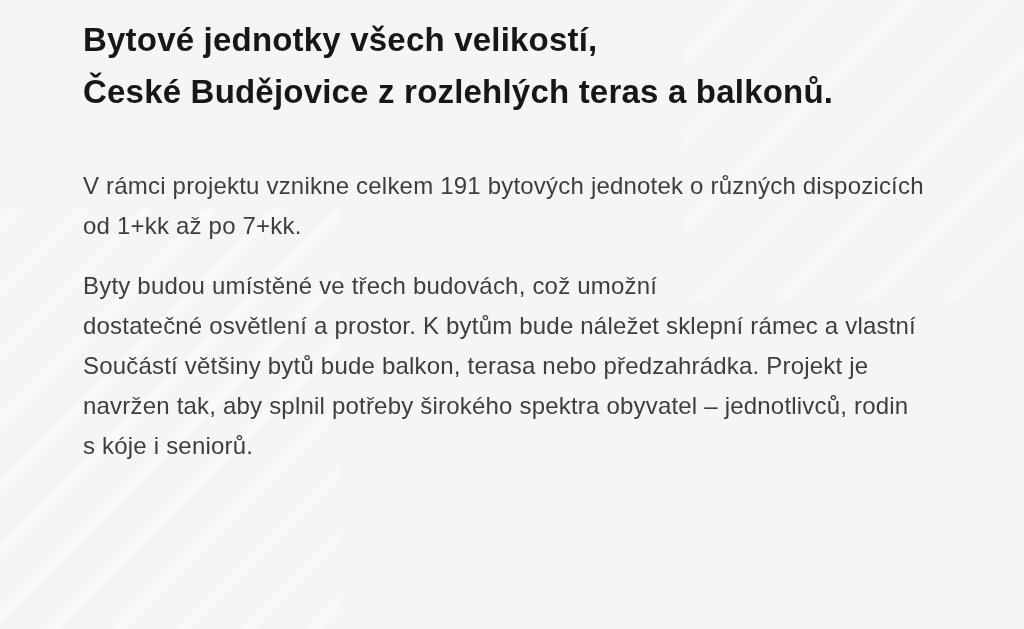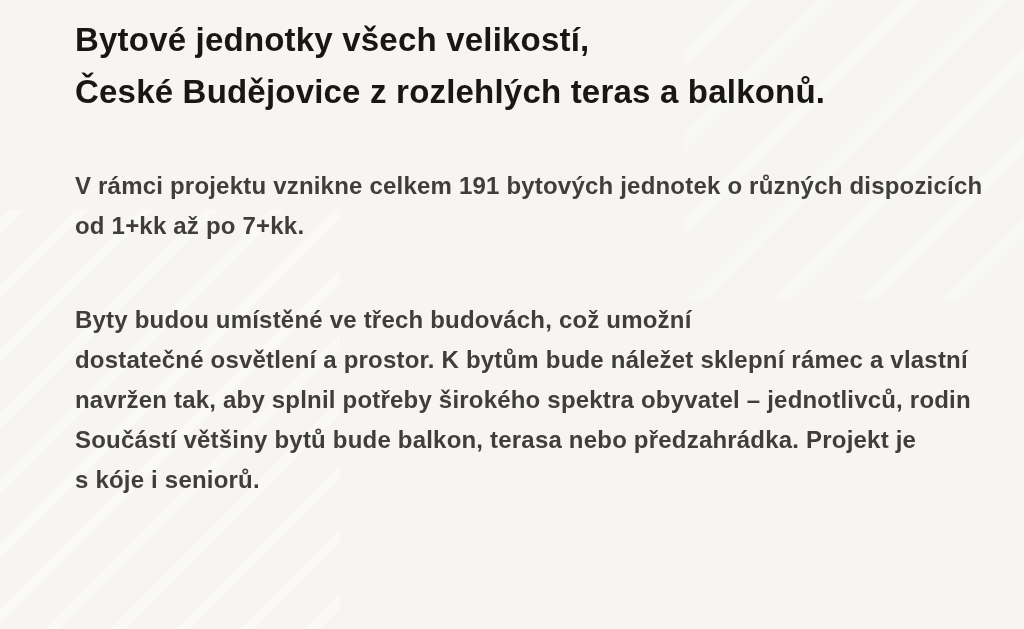--- a/index.html
+++ b/index.html
@@ -49,43 +49,43 @@
     height: 420px;
     background: repeating-linear-gradient(
       135deg,
       rgba(255, 255, 255, 0.65) 0px 12px,
       rgba(255, 255, 255, 0.0) 12px 60px
     );
     opacity: 0.4;
   }
   .content {
     position: absolute;
-    left: 75px;
+    left: 83px;
     top: 0;
     width: 900px;
   }
   .heading {
     margin-top: 14px;
     font-size: 33px;
     font-weight: 700;
     line-height: 52px;
     letter-spacing: 0.2px;
     color: var(--heading_color);
   }
   .hline { display: block; white-space: nowrap; }
   .para {
     font-size: 24px;
     font-weight: 300;
     line-height: 40px;
     letter-spacing: 0.2px;
     color: var(--body_color);
   }
   .para-1 { margin-top: 48px; }
-  .para-2 { margin-top: 54px; }
-  .pline { display: block; white-space: nowrap; font-weight: bold; }
+  .para-2 { margin-top: 20px; }
+  .pline { display: block; white-space: nowrap; }
 </style>
 </head>
 <body>
 
 <div class="page">
 
   <div class="stripes stripes-bl"></div>
   <div class="stripes stripes-tr"></div>
 
   <section class="content">
@@ -96,19 +96,19 @@
     </h1>
 
     <p class="para para-1">
       <span class="pline">V rámci projektu vznikne celkem 191 bytových jednotek o různých dispozicích</span>
       <span class="pline">od 1+kk až po 7+kk.</span>
     </p>
 
     <p class="para para-2">
       <span class="pline">Byty budou umístěné ve třech budovách, což umožní</span>
       <span class="pline">dostatečné osvětlení a prostor. K bytům bude náležet sklepní rámec a vlastní</span>
+      <span class="pline">Součástí většiny bytů bude balkon, terasa nebo předzahrádka. Projekt je</span>
       <span class="pline">navržen tak, aby splnil potřeby širokého spektra obyvatel – jednotlivců, rodin</span>
-      <span class="pline">Součástí většiny bytů bude balkon, terasa nebo předzahrádka. Projekt je</span>
       <span class="pline">s kóje i seniorů.</span>
     </p>
 
   </section>
 </div>
 
 </body></html>

